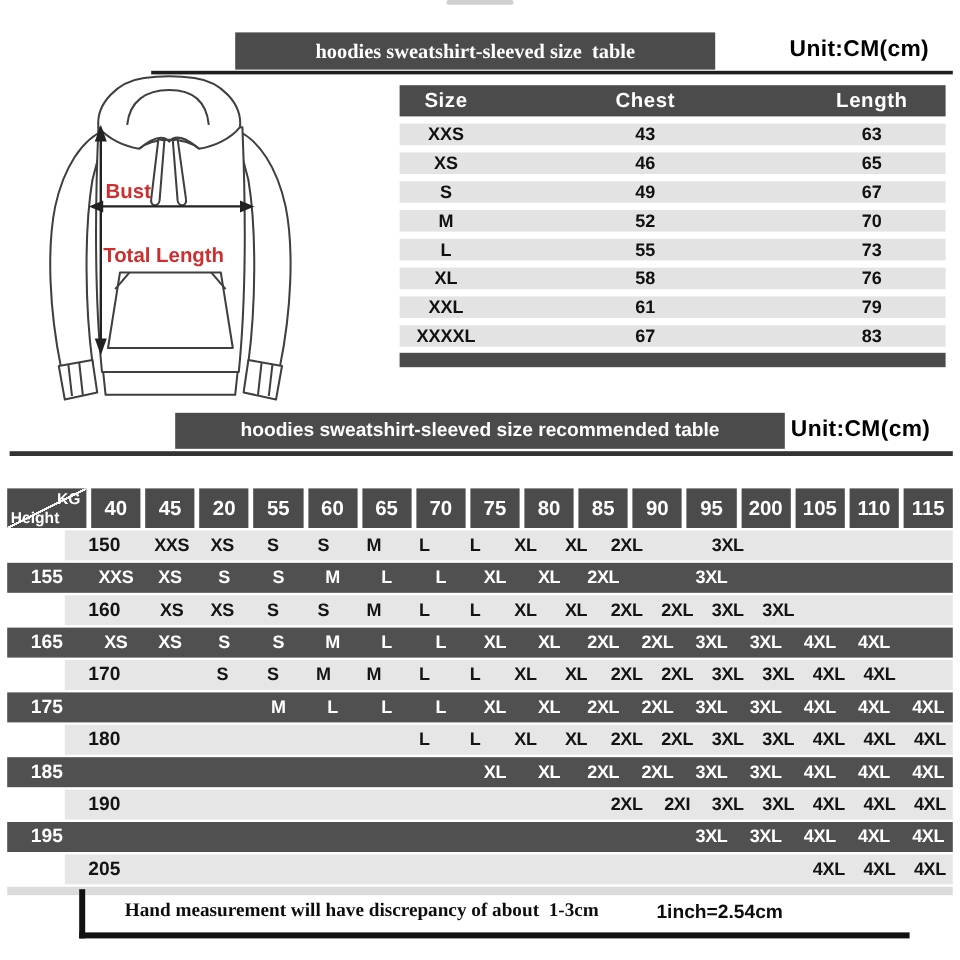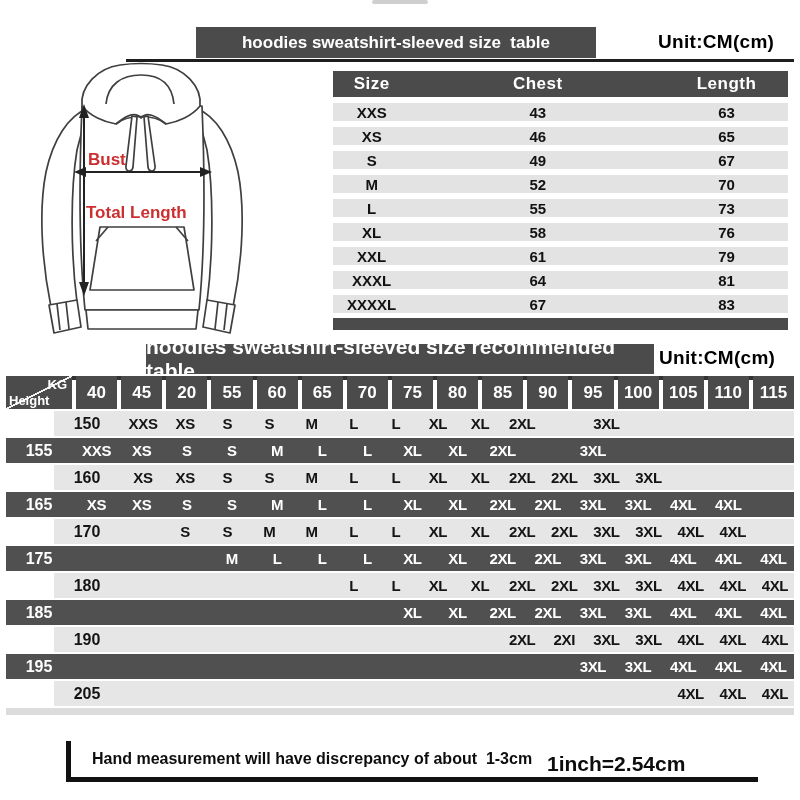--- a/index.html
+++ b/index.html
@@ -2,26 +2,26 @@
 <html style="--header-bg: #4b4b4b; --row-light: #e6e6e6; --row-dark: #505050; --table-row-bg: #e3e3e3; --label-red: #cc2f2f; --text-dark: #111111; --text-light: #ffffff;"><head>
 <meta charset="utf-8">
 <style>
   :root{
     --header-bg:#4b4b4b; --row-light:#e6e6e6; --row-dark:#505050;
     --table-row-bg:#e3e3e3; --label-red:#cc2f2f; --text-dark:#111111; --text-light:#ffffff;
   }
   html,body{margin:0;padding:0;background:#fff;}
   body{width:800px;height:800px;font-family:"Liberation Sans","DejaVu Sans",sans-serif;}
   .stage{position:relative;width:800px;height:800px;overflow:hidden;background:#fff;}
-  .pre{white-space:pre;}
+  .pre{white-space:pre;font-family:Liberation Serif, serif;}
 
   .hdr-box{position:absolute;background:var(--header-bg);color:var(--text-light);
     font-weight:bold;display:flex;align-items:center;justify-content:center;}
   #hdr1{left:196px;top:27px;width:400px;height:31px;font-size:17px;}
-  #hdr2{left:146px;top:344px;width:508px;height:30px;font-size:21px;}
+  #hdr2{left:146px;top:344px;width:508px;height:30px;font-size:16px;}
   .unit{position:absolute;font-weight:bold;color:#000;font-size:19px;letter-spacing:.3px;}
   #unit1{left:658px;top:31px;}
   #unit2{left:659px;top:347px;}
   .rule{position:absolute;background:#1e1e1e;}
   #rule1{left:126px;top:59px;width:668px;height:3px;}
   #rule2{left:8px;top:376px;width:786px;height:4px;background:#333;}
   #top-artifact{position:absolute;left:372px;top:0;width:56px;height:4px;background:#cfcfcf;border-radius:2px;}
 
   
   #hoodie{position:absolute;left:8px;top:60px;width:262px;height:278px;}
@@ -31,42 +31,42 @@
   .st-header{display:flex;background:var(--header-bg);color:var(--text-light);height:26px;
     align-items:center;font-size:17px;font-weight:bold;letter-spacing:.5px;}
   .st-size{width:17%;text-align:center;}
   .st-chest{width:56%;text-align:center;}
   .st-length{width:27%;text-align:center;}
   .st-row{display:flex;background:var(--table-row-bg);height:18px;margin-top:6px;
     align-items:center;font-size:15px;font-weight:bold;color:var(--text-dark);}
   #size-table-footer{margin-top:5px;height:12px;background:var(--header-bg);}
 
   
-  #matrix{position:absolute;left:6px;top:376px;width:788px;}
+  #matrix{position:absolute;left:6px;top:407px;width:788px;}
   .mx-grid{display:grid;grid-template-columns:66px repeat(16,1fr);column-gap:4px;align-items:center;}
   .mx-header{height:33px;}
   .mx-hcell{background:var(--header-bg);color:var(--text-light);font-weight:bold;font-size:17px;
     height:33px;display:flex;align-items:center;justify-content:center;}
   .mx-corner{position:relative;background-color:var(--header-bg);height:33px;
     background-image:linear-gradient(to bottom right,transparent calc(50% - 1px),
       #f2f2f2 calc(50% - 1px),#f2f2f2 calc(50% + 1px),transparent calc(50% + 1px));}
   .mx-corner .kg{position:absolute;top:1px;right:5px;font-size:13px;color:#fff;font-weight:bold;}
   .mx-corner .hgt{position:absolute;bottom:1px;left:3px;font-size:13px;color:#fff;font-weight:bold;}
   .mx-row{height:25px;margin-top:2px;font-weight:bold;font-size:15px;}
   .mx-light{background:var(--row-light);color:#141414;margin-left:48px;}
   .mx-dark{background:var(--row-dark);color:#fff;}
   .mx-label{font-size:16px;text-align:center;}
   .mx-cell{text-align:center;letter-spacing:-.3px;}
   #matrix-strip{margin-top:2px;height:7px;background:#dcdcdc;}
 
   
   #bracket-v{position:absolute;left:66px;top:741px;width:5px;height:41px;background:#111;}
   #bracket-h{position:absolute;left:66px;top:777px;width:692px;height:5px;background:#111;}
-  #note{position:absolute;left:92px;top:750px;font-size:16px;font-weight:bold;color:#0d0d0d;}
-  #conv{position:absolute;left:547px;top:752px;font-size:21px;font-weight:bold;color:#0d0d0d;}
+  #note{position:absolute;left:104px;top:750px;font-size:16px;font-weight:bold;color:#0d0d0d;}
+  #conv{position:absolute;left:547px;top:752px;font-size:16px;font-weight:bold;color:#0d0d0d;}
 </style>
 </head>
 <body>
 
 <div class="stage">
 
   <div id="top-artifact"></div>
 
   <div id="hdr1" class="hdr-box">
     <span class="pre">hoodies sweatshirt-sleeved size  table</span>
@@ -142,25 +142,20 @@
           <div class="st-size">XL</div>
           <div class="st-chest">58</div>
           <div class="st-length">76</div>
         </div>
         <div class="st-row">
           <div class="st-size">XXL</div>
           <div class="st-chest">61</div>
           <div class="st-length">79</div>
         </div>
         <div class="st-row">
-          <div class="st-size">XXXL</div>
-          <div class="st-chest">64</div>
-          <div class="st-length">81</div>
-        </div>
-        <div class="st-row">
           <div class="st-size">XXXXL</div>
           <div class="st-chest">67</div>
           <div class="st-length">83</div>
         </div>
       </div>
     <div id="size-table-footer"></div>
   </div>
 
   <div id="hdr2" class="hdr-box">
     <span>hoodies sweatshirt-sleeved size recommended table</span>
@@ -179,21 +174,21 @@
         <div class="mx-hcell">20</div>
         <div class="mx-hcell">55</div>
         <div class="mx-hcell">60</div>
         <div class="mx-hcell">65</div>
         <div class="mx-hcell">70</div>
         <div class="mx-hcell">75</div>
         <div class="mx-hcell">80</div>
         <div class="mx-hcell">85</div>
         <div class="mx-hcell">90</div>
         <div class="mx-hcell">95</div>
-        <div class="mx-hcell">100</div>
+        <div class="mx-hcell">200</div>
         <div class="mx-hcell">105</div>
         <div class="mx-hcell">110</div>
         <div class="mx-hcell">115</div>
       </div>
     <div>
         <div class="mx-grid mx-row mx-light">
           <div class="mx-label">150</div>
           <div class="mx-cell">XXS</div>
           <div class="mx-cell">XS</div>
           <div class="mx-cell">S</div>

